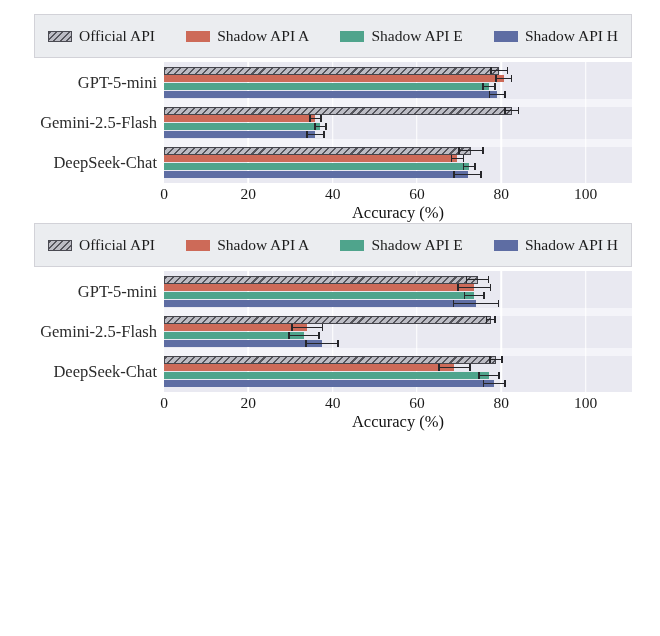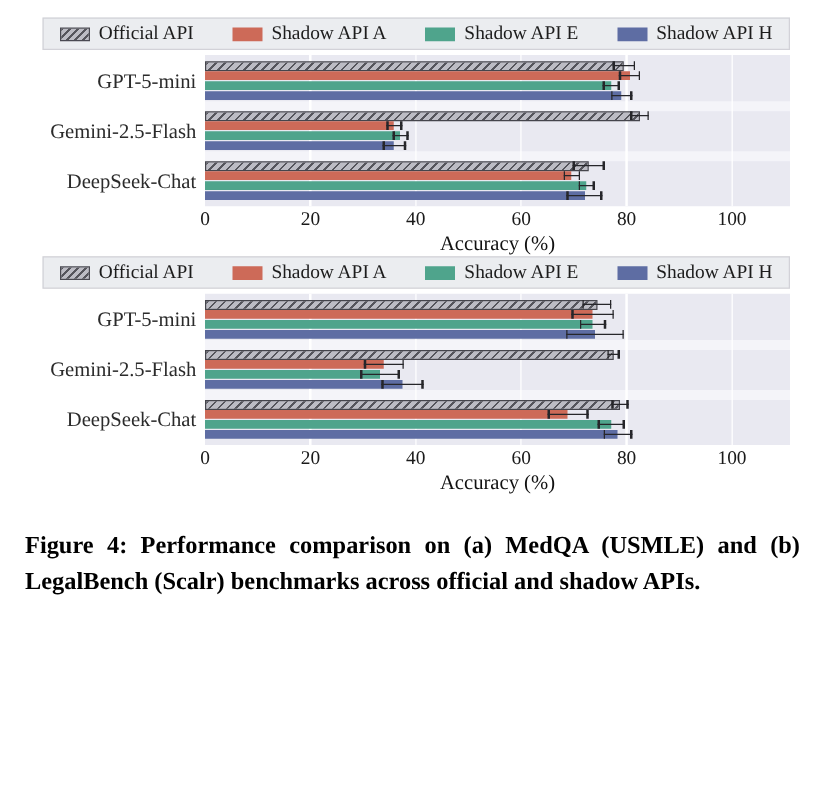--- a/index.html
+++ b/index.html
@@ -10,21 +10,21 @@
   }
   *{box-sizing:border-box;}
   html,body{margin:0;padding:0;}
   body{
     width:660px;height:636px;background:#ffffff;
     font-family:"Liberation Serif","DejaVu Serif",serif;color:#111;
   }
   .page{width:660px;height:636px;position:relative;overflow:hidden;padding-top:14px;}
   .chart{margin:0 28px 0 34px;}
   .legend{
-    height:26px;border:1px solid var(--legend-border);background:var(--legend-bg);
+    height:44px;border:1px solid var(--legend-border);background:var(--legend-bg);
     display:flex;align-items:center;justify-content:space-between;padding:0 13px;
   }
   .legend-item{display:flex;align-items:center;gap:7px;font-size:15.5px;color:#1c1c1c;white-space:nowrap;}
   .swatch{width:24px;height:11px;display:inline-block;}
   .sw-official{
     background:repeating-linear-gradient(135deg,#55555c 0 1.5px,#bcbcc4 1.5px 4.5px);
     border:1px solid #4a4a52;
   }
   .chart-body{display:flex;margin-top:4px;}
   .ylabels{width:130px;position:relative;flex:none;}
@@ -287,14 +287,13 @@
         <span class="xtick" style="left: 0%;">0</span>
         <span class="xtick" style="left: 18.018%;">20</span>
         <span class="xtick" style="left: 36.036%;">40</span>
         <span class="xtick" style="left: 54.0541%;">60</span>
         <span class="xtick" style="left: 72.0721%;">80</span>
         <span class="xtick" style="left: 90.0901%;">100</span>
       </div>
       <div class="xlabel-row">Accuracy (%)</div>
     </section>
 
-  <p class="caption">Figure 4:  Performance comparison on (a) MedQA (USMLE) and (b) LegalBench (Scalr) benchmarks across official and shadow APIs.</p>
 </div>
 
 </body></html>

